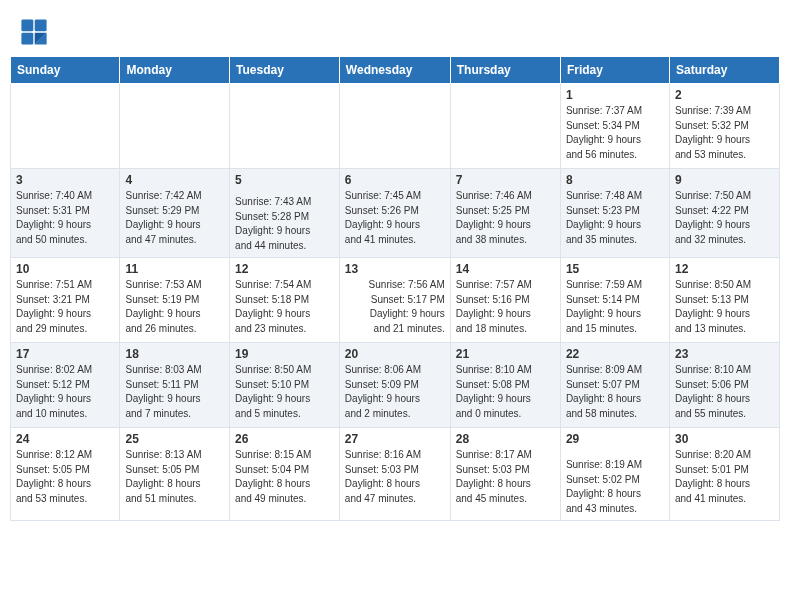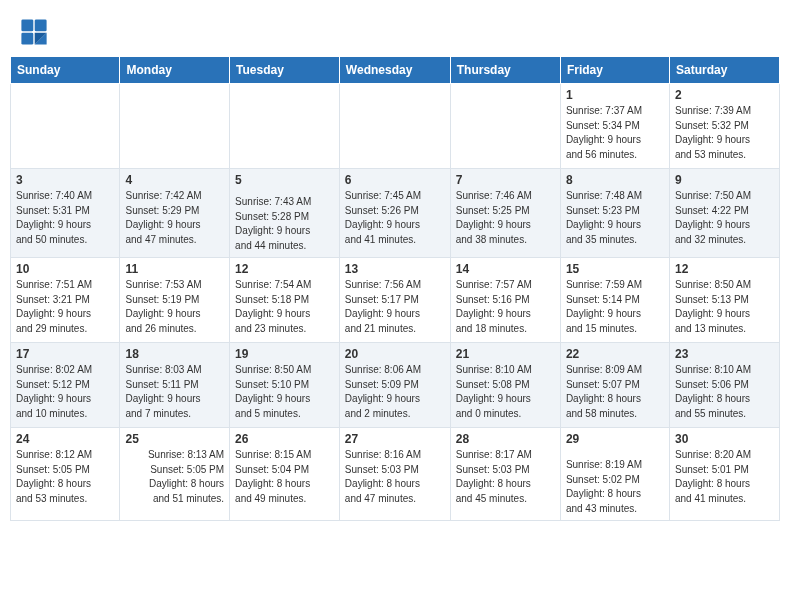--- a/index.html
+++ b/index.html
@@ -222,21 +222,21 @@
           </td>
           <td>
             <div class="day-num">12</div>
             <div class="day-info" style="white-space: pre-line;">Sunrise: 7:54 AM
 Sunset: 5:18 PM
 Daylight: 9 hours
 and 23 minutes.</div>
           </td>
           <td>
             <div class="day-num">13</div>
-            <div class="day-info" style="white-space: pre-line;">Sunrise: 7:56 AM
+            <div class="day-info" style="white-space: pre-line; text-align: right;">Sunrise: 7:56 AM
 Sunset: 5:17 PM
 Daylight: 9 hours
 and 21 minutes.</div>
           </td>
           <td>
             <div class="day-num">14</div>
             <div class="day-info" style="white-space: pre-line;">Sunrise: 7:57 AM
 Sunset: 5:16 PM
 Daylight: 9 hours
 and 18 minutes.</div>
@@ -310,21 +310,21 @@
         <tr>
           <td>
             <div class="day-num">24</div>
             <div class="day-info" style="white-space: pre-line;">Sunrise: 8:12 AM
 Sunset: 5:05 PM
 Daylight: 8 hours
 and 53 minutes.</div>
           </td>
           <td>
             <div class="day-num">25</div>
-            <div class="day-info" style="white-space: pre-line; text-align: right;">Sunrise: 8:13 AM
+            <div class="day-info" style="white-space: pre-line;">Sunrise: 8:13 AM
 Sunset: 5:05 PM
 Daylight: 8 hours
 and 51 minutes.</div>
           </td>
           <td>
             <div class="day-num">26</div>
             <div class="day-info" style="white-space: pre-line;">Sunrise: 8:15 AM
 Sunset: 5:04 PM
 Daylight: 8 hours
 and 49 minutes.</div>

